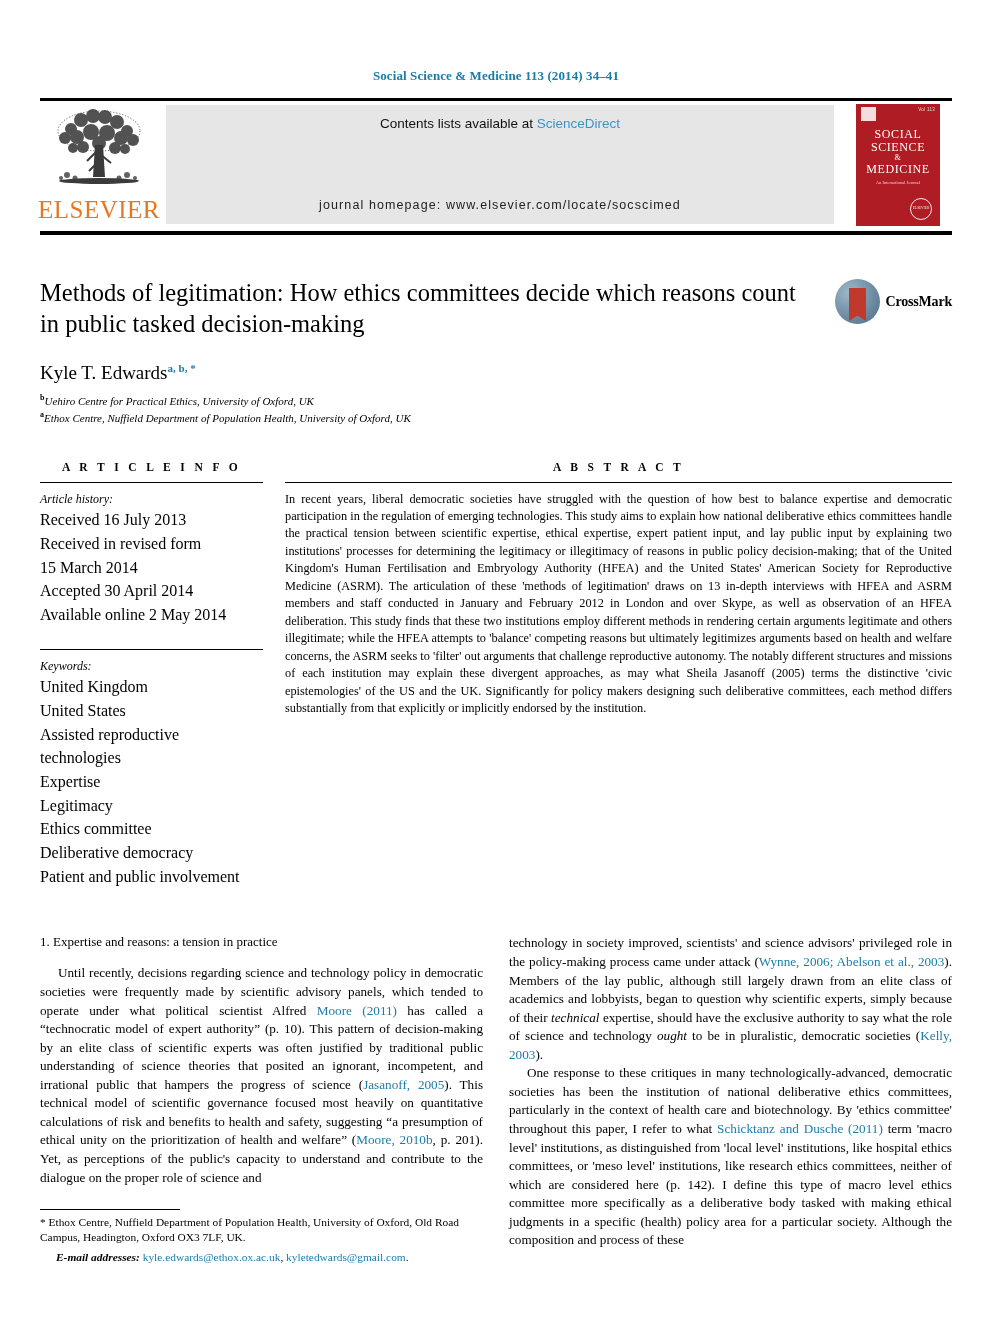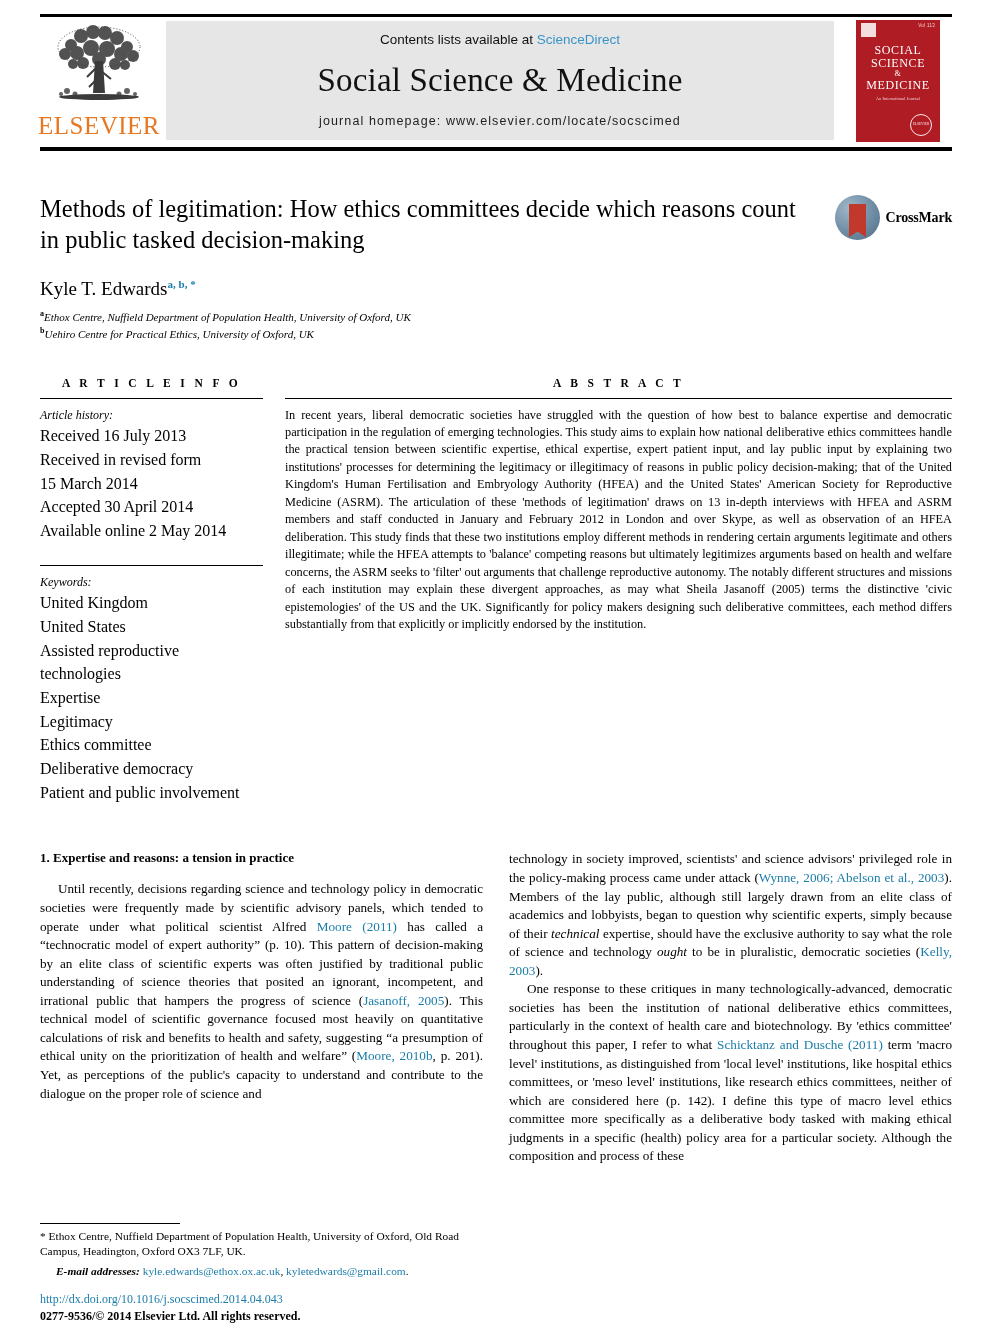--- a/index.html
+++ b/index.html
@@ -147,21 +147,21 @@
   }
   .abs-copy { text-align: right; font-size: 12.3px; margin-top: 3px; }
 
   
   .body-cols {
     display: flex; gap: 26px; margin-top: 46px;
   }
   .bcol { flex: 1 1 0; min-width: 0; }
   .h2 {
     font-family: "Liberation Serif", serif;
-    font-weight: bold; font-size: 13px; margin: 0 0 14px 0;
+    font-weight: normal; font-size: 13px; margin: 0 0 14px 0;
   }
   .p {
     font-size: 13.2px; line-height: 1.405; text-align: justify;
     margin: 0; text-indent: 18px;
   }
   .p + .p { margin-top: 0; }
   .lnk { color: #1b7ca8; }
   .it { font-style: italic; }
 
   
@@ -174,20 +174,21 @@
   .foot-email .it { font-style: italic; font-weight: bold;}
   .doi-block { position: absolute; left: 40px; bottom: 12px; }
   .doi { color: #1b7ca8; font-size: 12px; line-height:1.4; }
   .issn { font-size: 12px; font-weight: bold; line-height:1.4; }
 </style>
 </head>
 <body>
 
 <div class="page">
 
+  <div class="running-head">Social Science &amp; Medicine 113 (2014) 34–41</div>
 
   <div class="banner-wrap">
     <div class="rule-top"></div>
     <div class="banner">
 
       <div class="elsevier-logo">
         <svg class="tree-svg" viewBox="0 0 104 92">
           <g fill="#3b3b3b">
             <ellipse cx="52" cy="26" rx="41" ry="20" fill="none" stroke="#444" stroke-width="1" stroke-dasharray="1 2"></ellipse>
             <g opacity="0.88">
@@ -222,21 +223,20 @@
             </g>
           </g>
         </svg>
         <div class="elsevier-word">ELSEVIER</div>
       </div>
 
       <div class="banner-center">
         <div class="contents-line">
           <span>Contents lists available at </span><span class="sd">ScienceDirect</span>
         </div>
-        <div class="journal-title">Social Science &amp; Medicine</div>
         <div class="homepage-line">journal homepage: www.elsevier.com/locate/socscimed</div>
       </div>
 
       <div class="cover">
         <div class="cover-inner">
           <div class="cover-topbar">
             <div class="cover-els"></div>
             <div class="cover-issue">Vol 113</div>
           </div>
           <div class="cover-title">
@@ -260,24 +260,24 @@
           <div class="cm-book"></div>
         </div>
       <div class="cm-word">CrossMark</div>
     </div>
     <h1 class="art-title">Methods of legitimation: How ethics committees decide which reasons count in public tasked decision-making</h1>
     <div class="authors">
       <span>Kyle T. Edwards</span><sup>a, b, *</sup>
     </div>
     <div class="affils">
       <div class="affil">
+        <sup>b</sup><span>Uehiro Centre for Practical Ethics, University of Oxford, UK</span>
+      </div>
+      <div class="affil">
         <sup>a</sup><span>Ethox Centre, Nuffield Department of Population Health, University of Oxford, UK</span>
-      </div>
-      <div class="affil">
-        <sup>b</sup><span>Uehiro Centre for Practical Ethics, University of Oxford, UK</span>
       </div>
     </div>
   </div>
 
   <div class="info-abs">
     <div class="col-info">
       <div class="sec-head">A R T I C L E   I N F O</div>
       <div class="hr-thin"></div>
       <div class="hist-label">Article history:</div>
       <div class="hist-line">Received 16 July 2013</div>
@@ -317,18 +317,14 @@
       <p class="p"><span>One response to these critiques in many technologically-advanced, democratic societies has been the institution of national deliberative ethics committees, particularly in the context of health care and biotechnology. By 'ethics committee' throughout this paper, I refer to what </span><span class="lnk">Schicktanz and Dusche (2011)</span><span> term 'macro level' institutions, as distinguished from 'local level' institutions, like hospital ethics committees, or 'meso level' institutions, like research ethics committees, neither of which are considered here (p. 142). I define this type of macro level ethics committee more specifically as a deliberative body tasked with making ethical judgments in a specific (health) policy area for a particular society. Although the composition and process of these</span></p>
     </div>
   </div>
 
   <div class="foot">
     <div class="foot-rule"></div>
     <div class="foot-line"><span>*</span><span> Ethox Centre, Nuffield Department of Population Health, University of Oxford, Old Road Campus, Headington, Oxford OX3 7LF, UK.</span></div>
     <div class="foot-email"><span class="it">E-mail addresses:</span> <span class="lnk">kyle.edwards@ethox.ox.ac.uk</span><span>, </span><span class="lnk">kyletedwards@gmail.com</span><span>.</span></div>
   </div>
 
-  <div class="doi-block">
-    <div class="doi">http://dx.doi.org/10.1016/j.socscimed.2014.04.043</div>
-    <div class="issn">0277-9536/© 2014 Elsevier Ltd. All rights reserved.</div>
-  </div>
 
 </div>
 
 </body></html>

